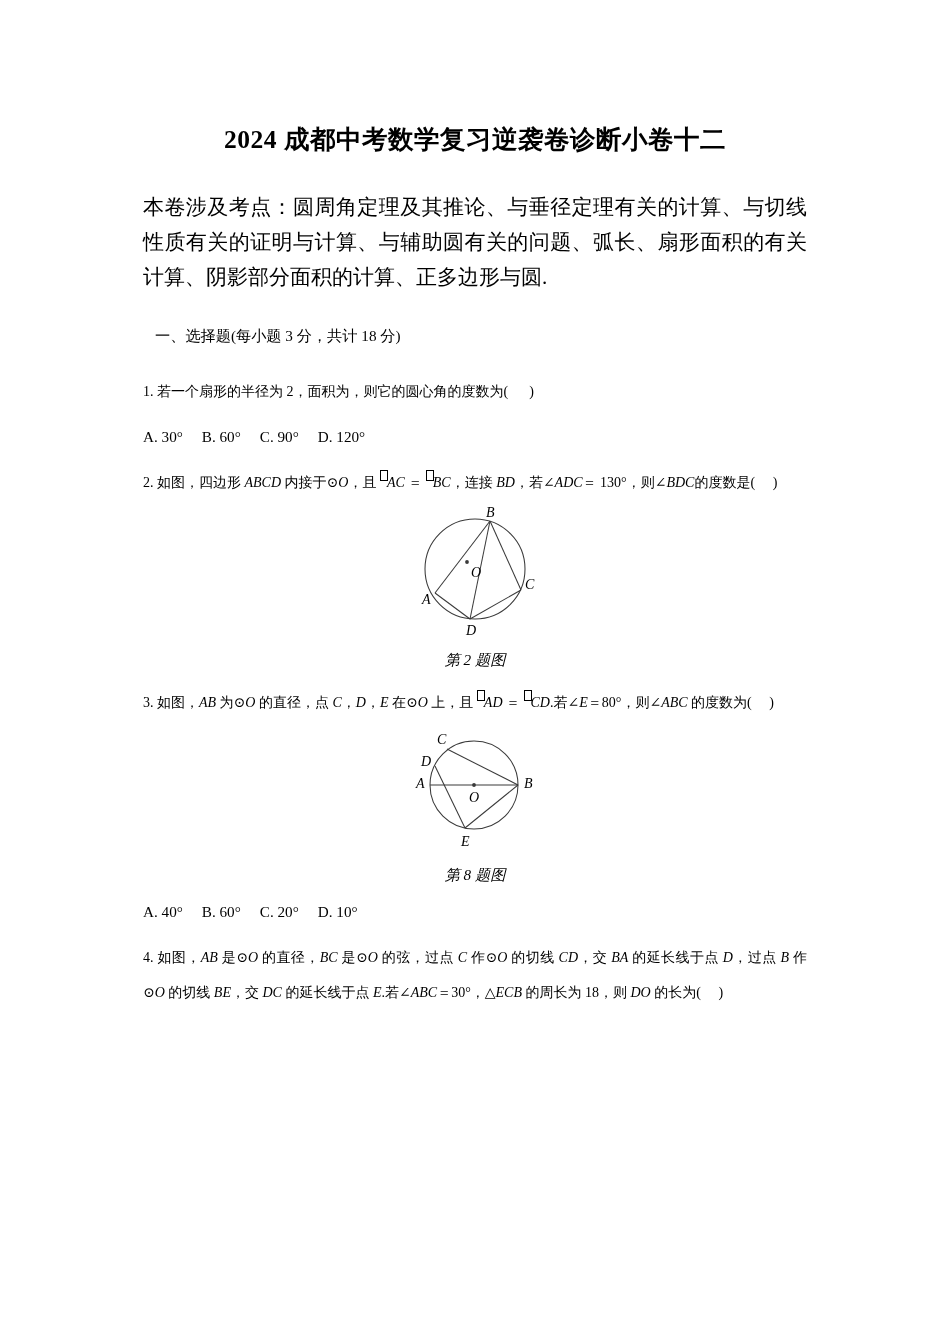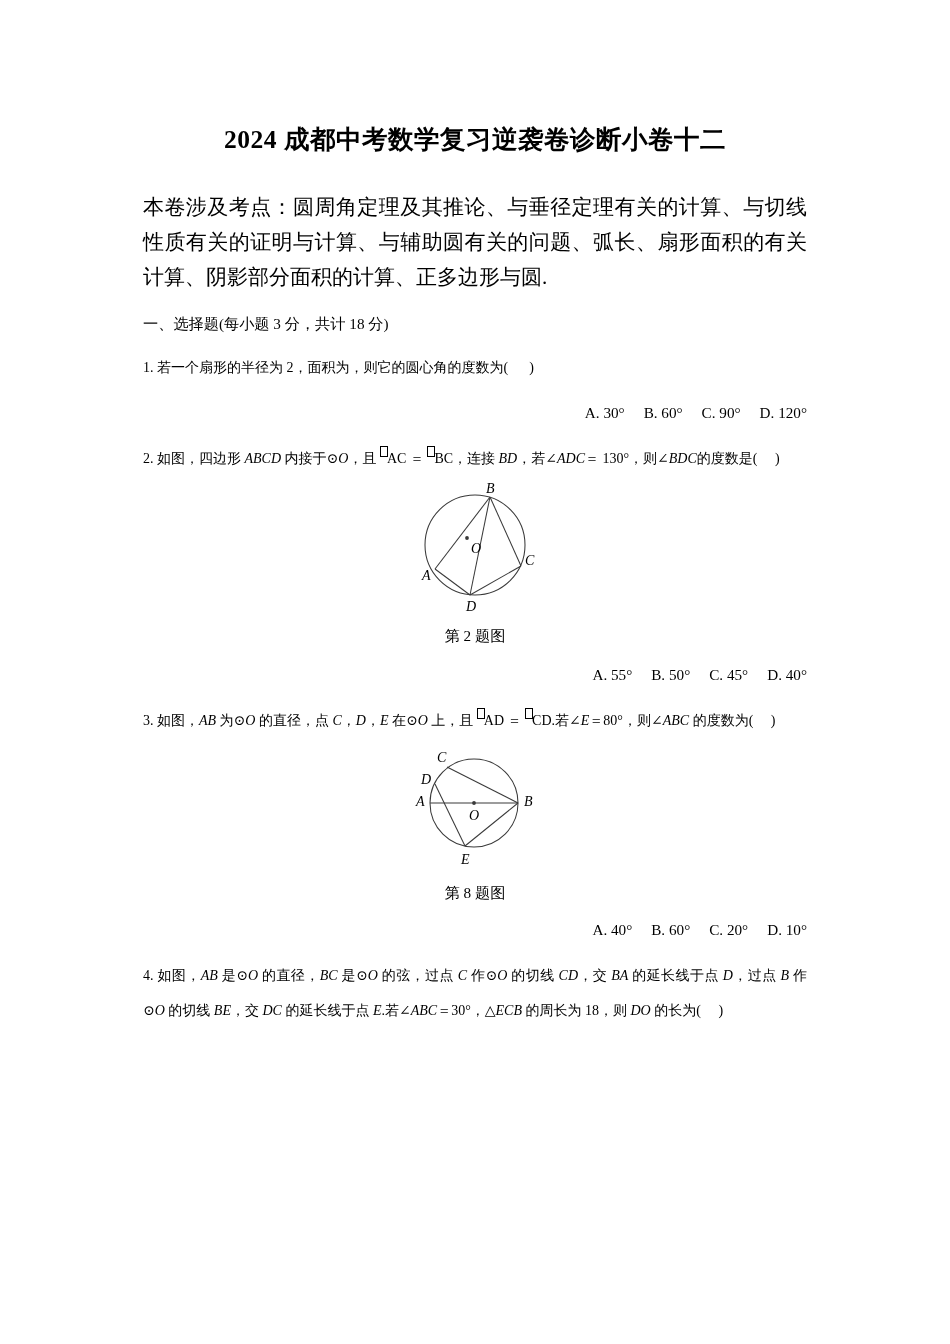--- a/index.html
+++ b/index.html
@@ -34,38 +34,37 @@
   }
   .intro {
     margin: 0;
     padding-top: 33px;
     font-size: 21px;
     line-height: 35px;
     text-align: justify;
     text-justify: inter-ideograph;
   }
   .section-head {
-    margin: 0;
+    margin: 12px;
     padding-top: 13px;
     font-size: 15.2px;
     line-height: 32px;
   }
   .q {
     margin: 0;
     font-size: 14px;
     line-height: 35px;
     text-align: justify;
     text-justify: inter-ideograph;
   }
   .opts {
     margin: 0;
     font-size: 15.2px;
     line-height: 32px;
     white-space: pre;
-    text-align: right;
   }
   .sp-q1 { padding-top: 10px; }
   .sp-q2 { padding-top: 12px; }
   .sp-after-opts1 { padding-top: 12px; }
   .sp-opts2 { padding-top: 10px; }
   .sp-q3 { padding-top: 12px; }
   .sp-opts3 { padding-top: 8px; }
   .sp-q4 { padding-top: 12px; }
 
   i, .it {
@@ -80,31 +79,33 @@
     display: inline-block;
     width: 8px;
     height: 11px;
     border: 1px solid #000;
     box-sizing: border-box;
     position: relative;
     top: -6px;
     margin-right: -1px;
   }
   .arc .lets {
+    font-style: italic;
   }
 
   .figure {
     text-align: center;
   }
   .figure svg { display: inline-block; }
   .fig-cap {
     text-align: center;
     font-size: 15.2px;
     line-height: 26px;
     margin: 0;
+    font-style: italic;
   }
   .fig2-wrap { padding-top: 7px; }
   .fig2-cap { padding-top: 6px; }
   .fig3-wrap { padding-top: 8px; }
   .fig3-cap { padding-top: 8px; }
 
   .lbl {
     font-family: "Liberation Serif", "DejaVu Serif", serif;
     font-style: italic;
     font-size: 14px;
@@ -144,21 +145,20 @@
       <circle cx="74" cy="55" r="1.9" fill="#3a3a3a"></circle>
       <text class="lbl" x="93" y="10">B</text>
       <text class="lbl" x="29" y="97">A</text>
       <text class="lbl" x="132" y="82">C</text>
       <text class="lbl" x="73" y="128">D</text>
       <text class="lbl" x="78" y="70">O</text>
     </svg>
   </div>
   <p class="fig-cap fig2-cap">第 2 题图</p>
 
-  <p class="opts sp-opts2">A. 55°　 B. 50°　 C. 45°　 D. 40°</p>
 
   <p class="q sp-q3">
     <span>3. 如图，</span><i>AB</i><span> 为⊙</span><i>O</i><span> 的直径，点 </span><i>C</i><span>，</span><i>D</i><span>，</span><i>E</i><span> 在⊙</span><i>O</i><span> 上，且 </span><span class="arc"><span class="tofu"></span><span class="lets">AD</span></span><span> ＝ </span><span class="arc"><span class="tofu"></span><span class="lets">CD</span></span><span>.若∠</span><i>E</i><span>＝80°，则∠</span><i>ABC</i><span> 的度数为(</span><span>&nbsp;&nbsp;&nbsp;&nbsp;&nbsp;</span><span>)</span>
   </p>
 
   <div class="figure fig3-wrap">
     <svg width="165" height="122" viewBox="0 0 165 122">
       <g fill="none" stroke="#3a3a3a" stroke-width="1.05">
         <circle cx="81" cy="57" r="44"></circle>
         <line x1="37" y1="57" x2="125" y2="57"></line>

